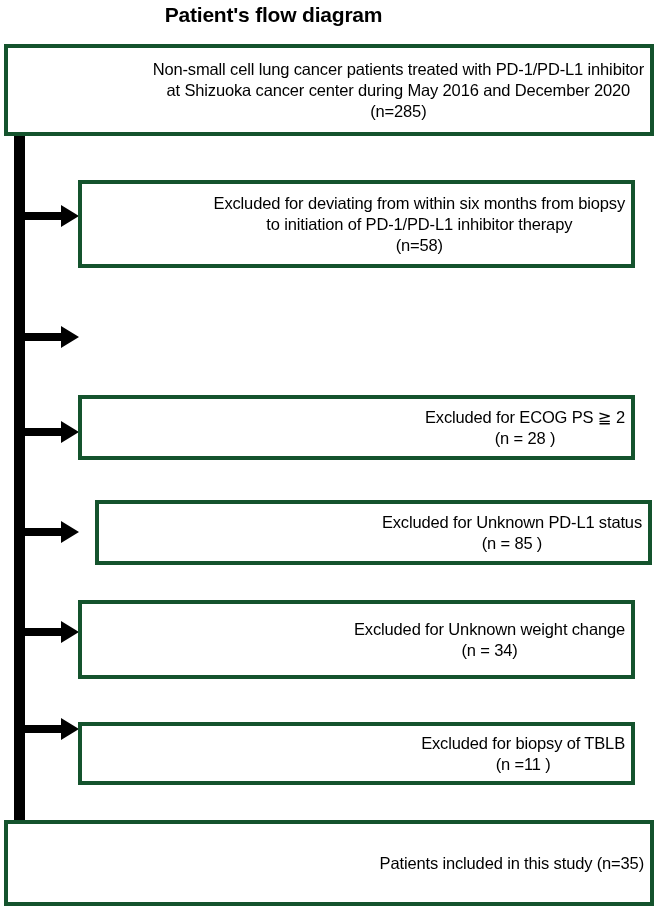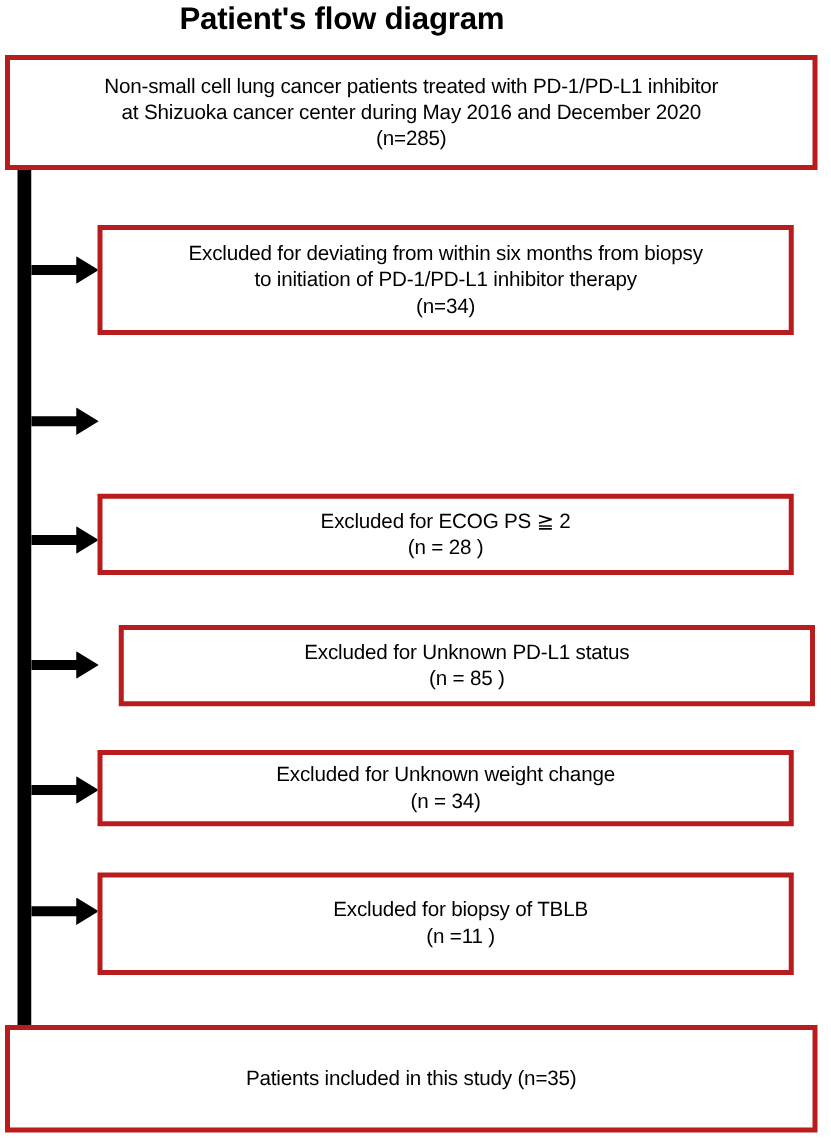--- a/index.html
+++ b/index.html
@@ -20,36 +20,36 @@
     overflow: hidden;
   }
 
   
   .diagram-title {
     position: absolute;
     left: 0;
     top: 2px;
     width: 547px;
     text-align: center;
-    font-size: 25px;
+    font-size: 21px;
     font-weight: bold;
     letter-spacing: -0.2px;
     line-height: 26px;
     white-space: nowrap;
   }
 
   
   .flow-box {
     position: absolute;
     box-sizing: border-box;
     background: #ffffff;
-    border: 4px solid #b91c1c;
+    border: 4px solid #14532d;
     display: flex;
     align-items: center;
-    justify-content: center;
+    justify-content: flex-end;
   }
   .flow-box .box-text {
     text-align: center;
     font-size: 16.5px;
     line-height: 21px;
     letter-spacing: -0.15px;
     white-space: pre-line;
     padding: 0 6px;
   }
 
@@ -69,22 +69,22 @@
 
   
   .box-exclusion {
     left: 78px;
     width: 557px;
   }
   .box-exclusion.ex1 { top: 180px;  height: 88px; }
   .box-exclusion.ex2 { top: 305px;  height: 65px; }
   .box-exclusion.ex3 { top: 395px;  height: 65px; }
   .box-exclusion.ex4 { top: 500px;  height: 65px; margin-left: 17px; }
-  .box-exclusion.ex5 { top: 600px;  height: 61px; }
-  .box-exclusion.ex6 { top: 698px;  height: 82px; padding-left: 24px; }
+  .box-exclusion.ex5 { top: 600px;  height: 79px; }
+  .box-exclusion.ex6 { top: 722px;  height: 63px; padding-left: 24px; }
 
   
   .trunk-line {
     position: absolute;
     left: 14px;
     top: 136px;
     width: 11px;
     height: 688px;
     background: #000000;
   }
@@ -146,21 +146,21 @@
   </div>
   <div class="arrow a6">
     <svg viewBox="0 0 54 22" xmlns="http://www.w3.org/2000/svg" aria-hidden="true">
       <path d="M0 7 H36 V0 L54 11 L36 22 V15 H0 Z" fill="#000000"></path>
     </svg>
   </div>
 
   <div class="flow-box box-exclusion ex1">
     <div class="box-text">Excluded for deviating from within six months from biopsy
 to initiation of PD-1/PD-L1 inhibitor therapy
-(n=34)</div>
+(n=58)</div>
   </div>
   <div class="flow-box box-exclusion ex3">
     <div class="box-text">Excluded for ECOG PS ≧ 2
 (n = 28 )</div>
   </div>
   <div class="flow-box box-exclusion ex4">
     <div class="box-text">Excluded for Unknown PD-L1 status
 (n = 85 )</div>
   </div>
   <div class="flow-box box-exclusion ex5">

